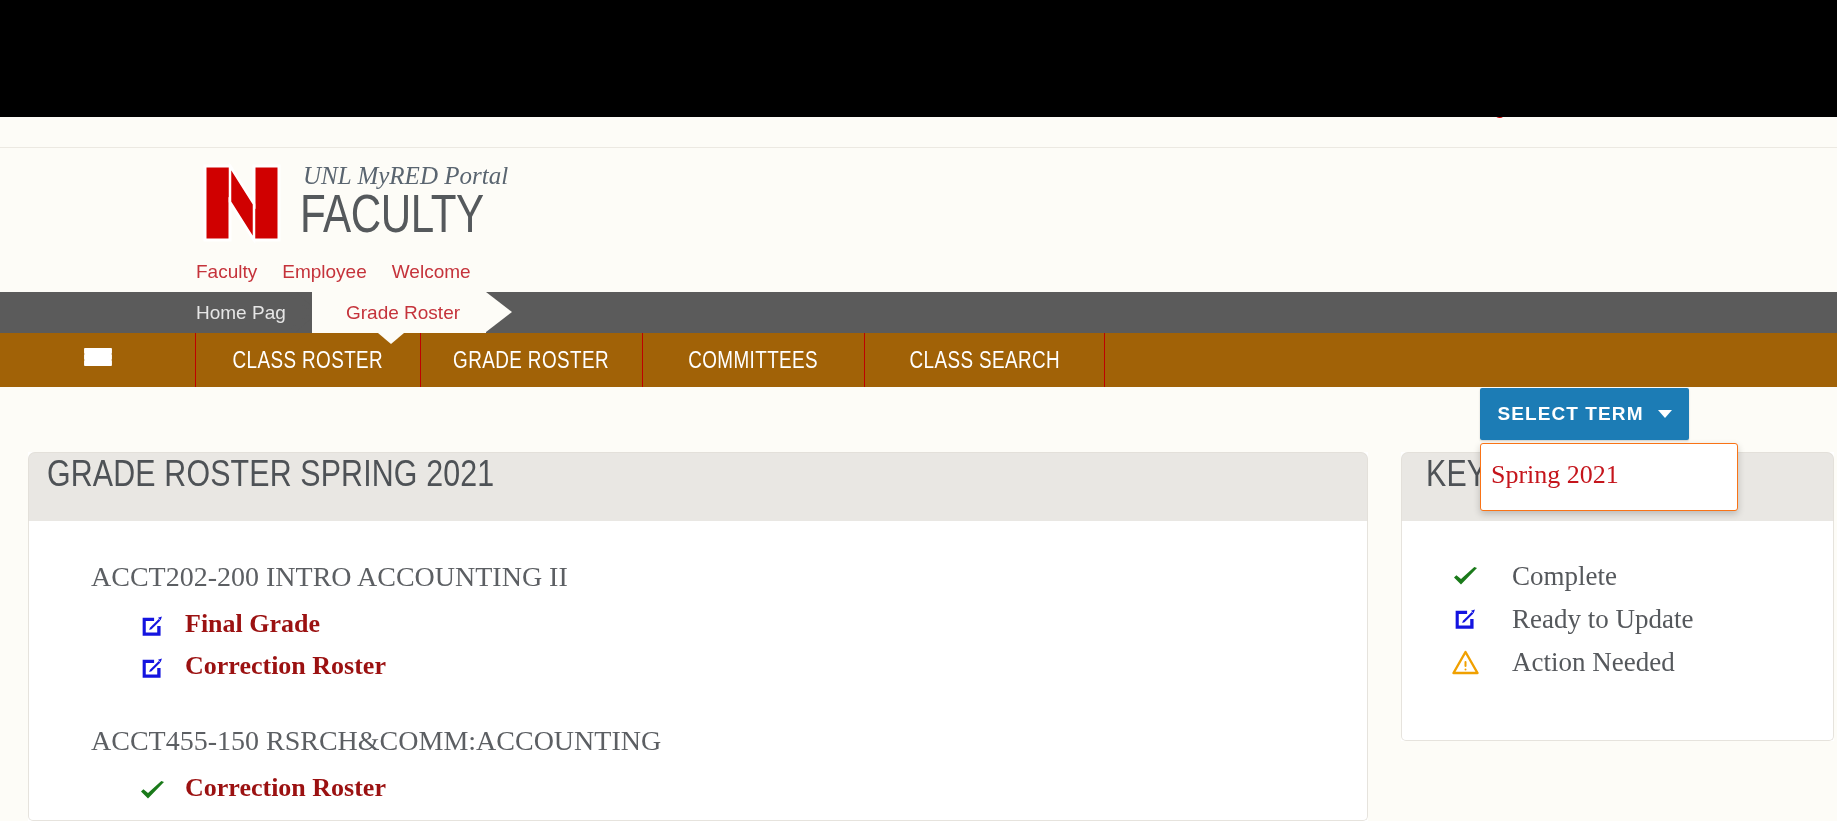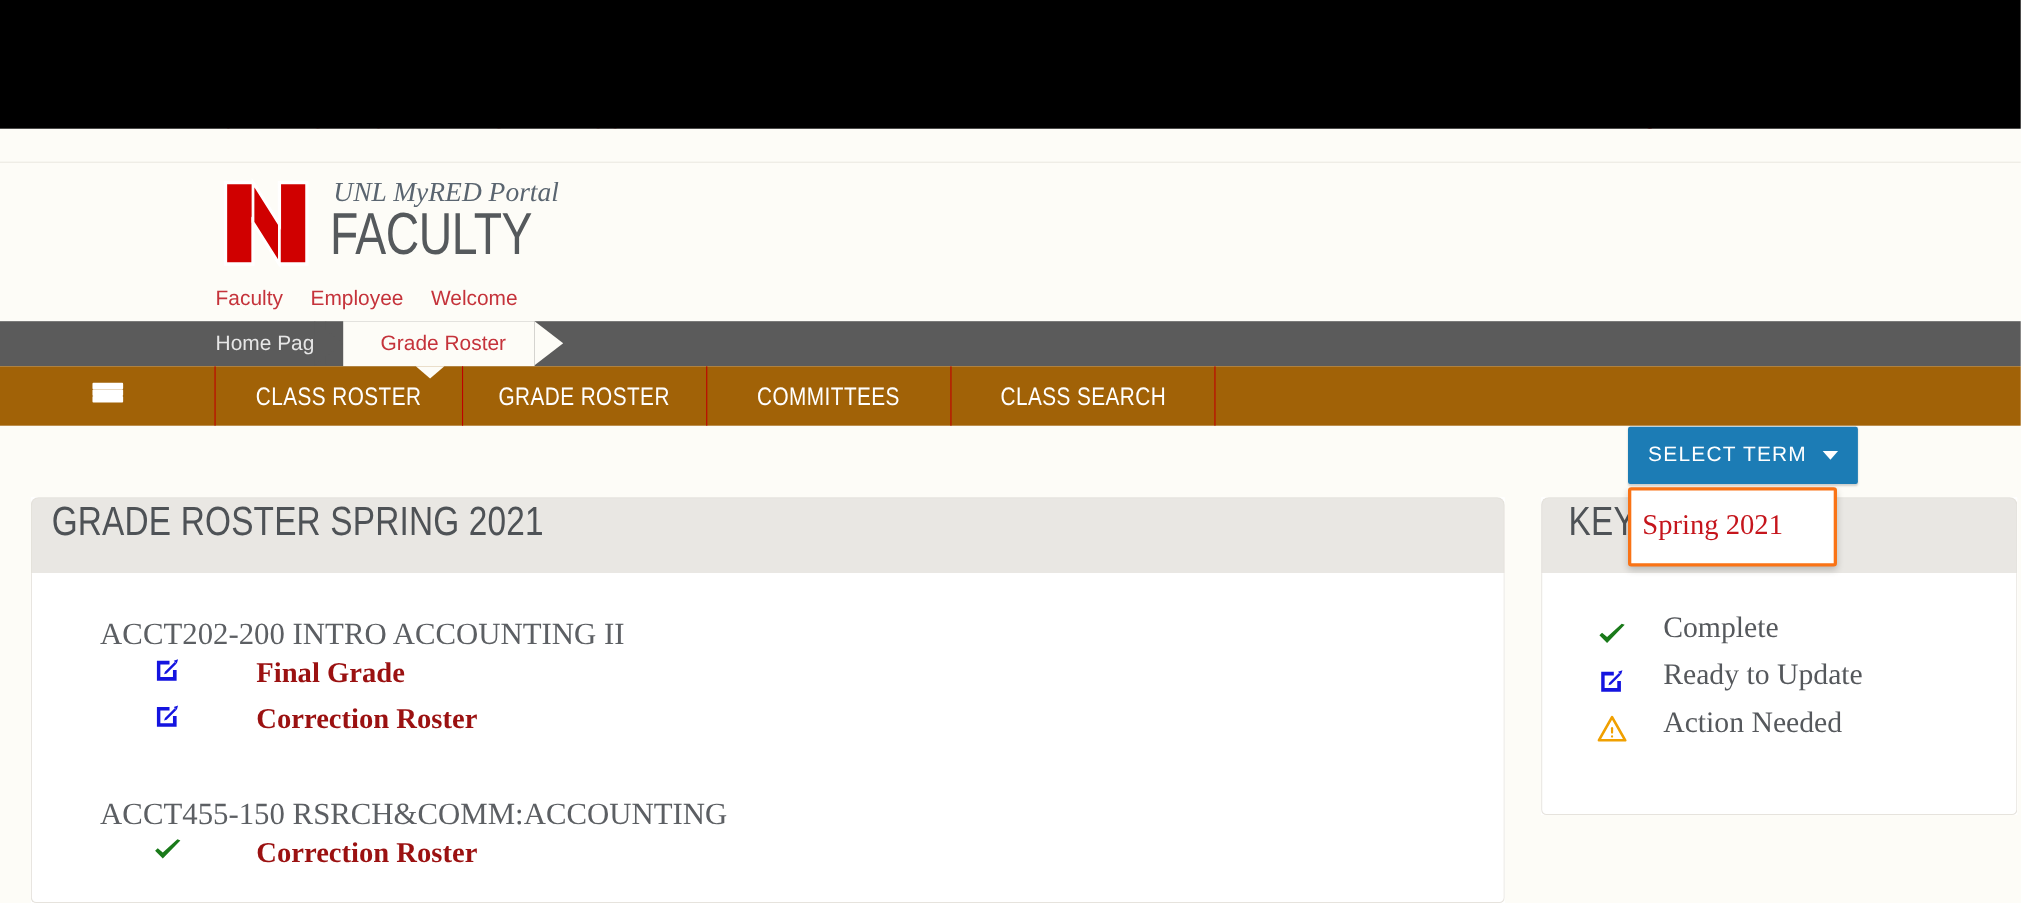--- a/index.html
+++ b/index.html
@@ -193,42 +193,42 @@
   .select-term {
     position: absolute;
     left: 1480px; top: 388px;
     width: 209px; height: 52px;
     background: #1c7cb5;
     color: #ffffff;
     border: none;
     border-radius: 2px;
     font-family: "Liberation Sans", sans-serif;
     font-size: 19px;
-    font-weight: normal;
+    font-weight: bold;
     letter-spacing: 1.1px;
     display: flex;
     align-items: center;
     justify-content: center;
     gap: 14px;
     cursor: pointer;
     z-index: 25;
     box-shadow: 0 1px 2px rgba(0,0,0,.18);
   }
   .caret-down {
     width: 0; height: 0;
     border-left: 7px solid transparent;
     border-right: 7px solid transparent;
     border-top: 8px solid #ffffff;
   }
   .term-menu {
     position: absolute;
     left: 1480px; top: 443px;
-    width: 190px;
+    width: 258px;
     background: #ffffff;
-    border: 3px solid #f97316;
+    border: 1px solid #f97316;
     border-radius: 3px;
     box-shadow: 0 3px 7px rgba(0,0,0,.20);
     padding: 12px 0 16px 0;
     z-index: 24;
   }
   .term-menu a {
     display: block;
     padding: 4px 0 4px 10px;
     font-family: "Liberation Serif", serif;
     font-size: 26px;
@@ -274,24 +274,23 @@
 
   .course-title {
     font-family: "Liberation Serif", serif;
     font-size: 28px;
     color: #5c5f63;
     white-space: nowrap;
     margin-bottom: 4px;
   }
   .roster-link-row {
     display: flex;
-    align-items: flex-start;
+    align-items: flex-end;
     height: 42px;
     padding-left: 48px;
-    gap: 48px;
   }
   .roster-link-row .ic {
     width: 46px;
     display: flex;
     align-items: center;
   }
   .roster-link-row a {
     font-family: "Liberation Serif", serif;
     font-size: 26px;
     font-weight: bold;
@@ -300,20 +299,21 @@
     white-space: nowrap;
   }
   .course-block + .course-block { margin-top: 44px; }
 
   
   #key-panel { left: 1376px; top: 452px; width: 433px; margin-left: 25px; }
   #key-panel .panel-head { height: 69px; padding-left: 24px; }
   #key-panel .panel-body { height: 220px; padding: 34px 0 0 50px; }
   .key-row {
     display: flex;
+    align-items: center;
     height: 43px;
   }
   .key-row .ic {
     width: 60px;
     display: flex;
     align-items: center;
     justify-content: flex-start;
   }
   .key-row .lbl {
     font-family: "Liberation Serif", serif;

